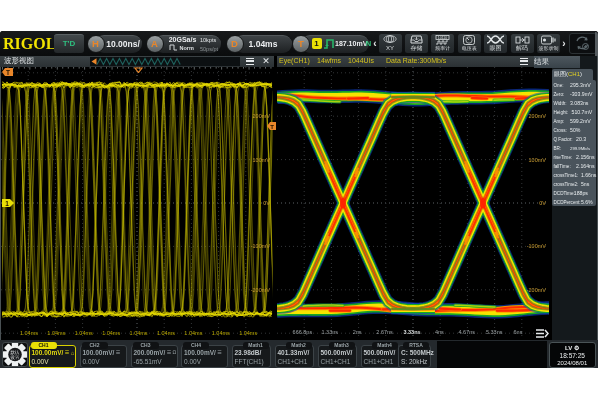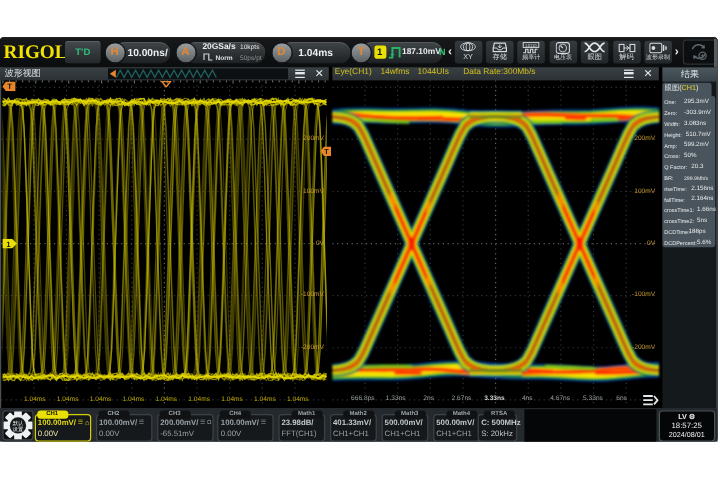--- a/index.html
+++ b/index.html
@@ -620,21 +620,21 @@
     <div style="position:absolute;left:398.0px;top:298px;width:28px;height:7px;color:#d6dadb;font-weight:bold;font-size:5.5px;text-align:center;line-height:7px;">3.33ns</div>
     <div style="position:absolute;left:425.4px;top:298px;width:28px;height:7px;color:#9aa0a3;font-weight:normal;font-size:5.5px;text-align:center;line-height:7px;">4ns</div>
     <div style="position:absolute;left:452.79999999999995px;top:298px;width:28px;height:7px;color:#9aa0a3;font-weight:normal;font-size:5.5px;text-align:center;line-height:7px;">4.67ns</div>
     <div style="position:absolute;left:480.19999999999993px;top:298px;width:28px;height:7px;color:#9aa0a3;font-weight:normal;font-size:5.5px;text-align:center;line-height:7px;">5.33ns</div>
     <div style="position:absolute;left:504px;top:298px;width:28px;height:7px;color:#9aa0a3;font-weight:normal;font-size:5.5px;text-align:center;line-height:7px;">6ns</div>
     <div style="position:absolute;left:535px;top:297px;width:14px;height:11px;line-height:0;"><svg width="14" height="11">
         <path d="M1,2 h8 M1,5.5 h8 M1,9 h8" stroke="#e6e9eb" stroke-width="1.5"></path>
         <path d="M10,2 l3,3.5 l-3,3.5" stroke="#e6e9eb" stroke-width="1.5" fill="none"></path>
       </svg></div>
     <div style="position:absolute;left:552px;top:25px;width:46px;height:284px;background:#14191c;border-right:1px solid #4a5154;"></div>
-    <div style="position:absolute;left:552px;top:25px;width:46px;height:12px;background:linear-gradient(#4d575e,#39434a);color:#e6eaec;font-size:7.5px;text-align:center;line-height:12px;">结果</div>
+    <div style="position:absolute;left:534px;top:25px;width:46px;height:12px;background:linear-gradient(#4d575e,#39434a);color:#e6eaec;font-size:7.5px;text-align:left;line-height:12px;">结果</div>
     <div style="position:absolute;left:552px;top:38px;width:41px;height:11px;background:#4a545c;border-radius:2px 2px 0 0;color:#e8ecee;font-size:6px;line-height:11px;"><span style="margin-left:2px">眼图(</span><span style="color:#e3d324">CH1</span>)</div>
     <div style="position:absolute;left:552px;top:49px;width:44px;height:126px;background:#4a545c;border-radius:0 2px 2px 2px;"></div>
     <div style="position:absolute;left:553.5px;top:50px;width:28px;height:9px;color:#e8ecee;font-size:4.6px;line-height:9px;white-space:nowrap;">One:</div>
     <div style="position:absolute;left:570.0px;top:50px;width:26.0px;height:9px;color:#e8ecee;font-size:5.2px;line-height:9px;white-space:nowrap;">295.3mV</div>
     <div style="position:absolute;left:553.5px;top:59px;width:28px;height:9px;color:#e8ecee;font-size:4.6px;line-height:9px;white-space:nowrap;">Zero:</div>
     <div style="position:absolute;left:570.0px;top:59px;width:26.0px;height:9px;color:#e8ecee;font-size:5.2px;line-height:9px;white-space:nowrap;">-303.9mV</div>
     <div style="position:absolute;left:553.5px;top:68px;width:28px;height:9px;color:#e8ecee;font-size:4.6px;line-height:9px;white-space:nowrap;">Width:</div>
     <div style="position:absolute;left:570.0px;top:68px;width:26.0px;height:9px;color:#e8ecee;font-size:5.2px;line-height:9px;white-space:nowrap;">3.083ns</div>
     <div style="position:absolute;left:553.5px;top:77px;width:28px;height:9px;color:#e8ecee;font-size:4.6px;line-height:9px;white-space:nowrap;">Height:</div>
     <div style="position:absolute;left:571.5px;top:77px;width:24.5px;height:9px;color:#e8ecee;font-size:5.2px;line-height:9px;white-space:nowrap;">510.7mV</div>

